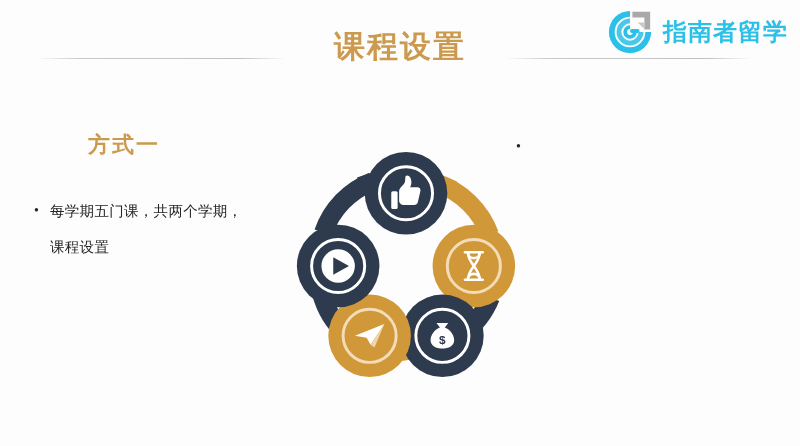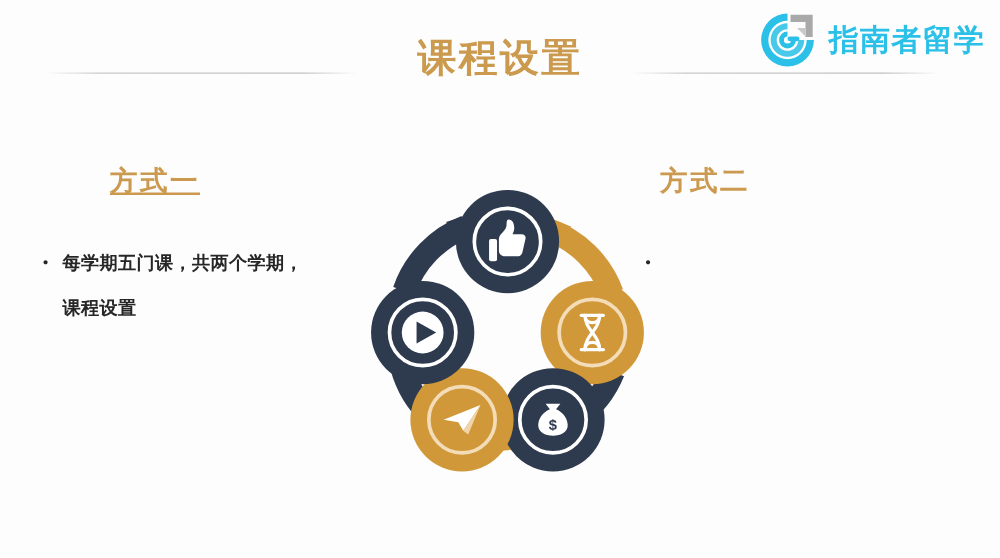--- a/index.html
+++ b/index.html
@@ -74,21 +74,21 @@
   .col-right { left: 512px; width: 280px; }
 
   .col-heading {
     font-family: "Liberation Sans", "DejaVu Sans", sans-serif;
     font-weight: bold;
     font-size: 22px;
     letter-spacing: 2px;
     color: #cb9a4e;
     margin: 0 0 34px 0;
   }
-  .col-left .col-heading  { padding-left: 58px; text-decoration: underline; }
+  .col-left .col-heading  { padding-left: 58px; }
   .col-right .col-heading { padding-left: 16px; }
 
   .bullet-list {
     margin: 0;
     padding: 0;
     list-style: none;
   }
   .bullet-item {
     position: relative;
     padding-left: 20px;
@@ -98,21 +98,21 @@
     letter-spacing: 0.3px;
   }
   .bullet-item::before {
     content: "•";
     position: absolute;
     left: 4px;
     top: 0;
     font-size: 14px;
     color: #262626;
   }
-  .bullet-item .ln { display: block; font-weight: bold; }
+  .bullet-item .ln { display: block; }
   .bullet-item .ln.cont { padding-left: 0; }
 
   
   .cycle {
     position: absolute;
     left: 288px;
     top: 148px;
     width: 236px;
     height: 236px;
   }
@@ -146,21 +146,20 @@
     <div class="col-heading">方式一</div>
     <ul class="bullet-list">
       <li class="bullet-item">
         <span class="ln">每学期五门课，共两个学期，</span>
         <span class="ln cont">课程设置</span>
       </li>
     </ul>
   </div>
 
   <div class="col col-right">
-    <div class="col-heading">方式二</div>
     <ul class="bullet-list">
       <li class="bullet-item">
       </li>
     </ul>
   </div>
 
   <div class="cycle">
     <svg viewBox="0 0 240 240">
 
       <g>

